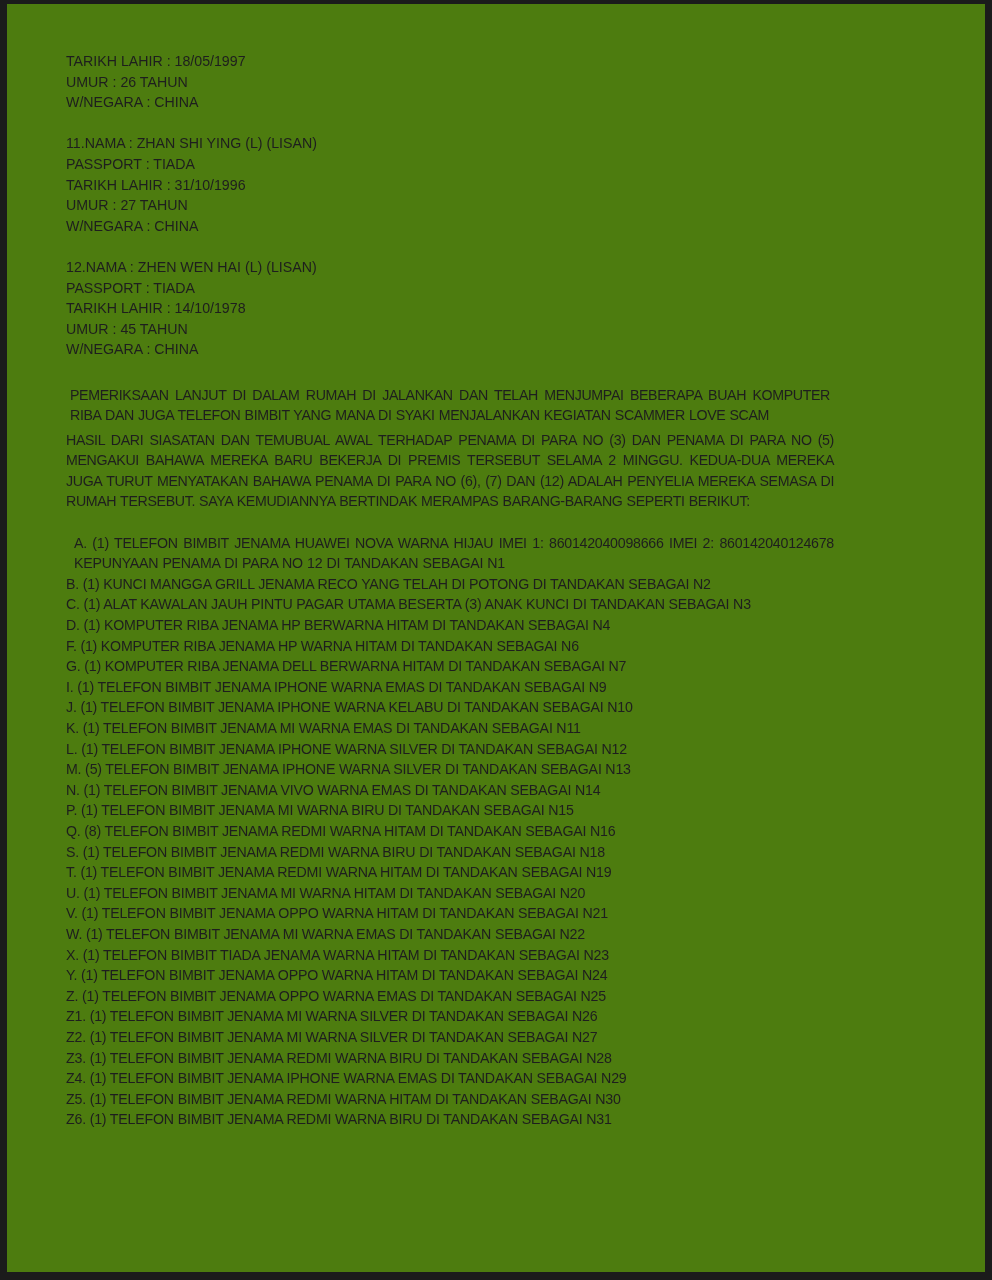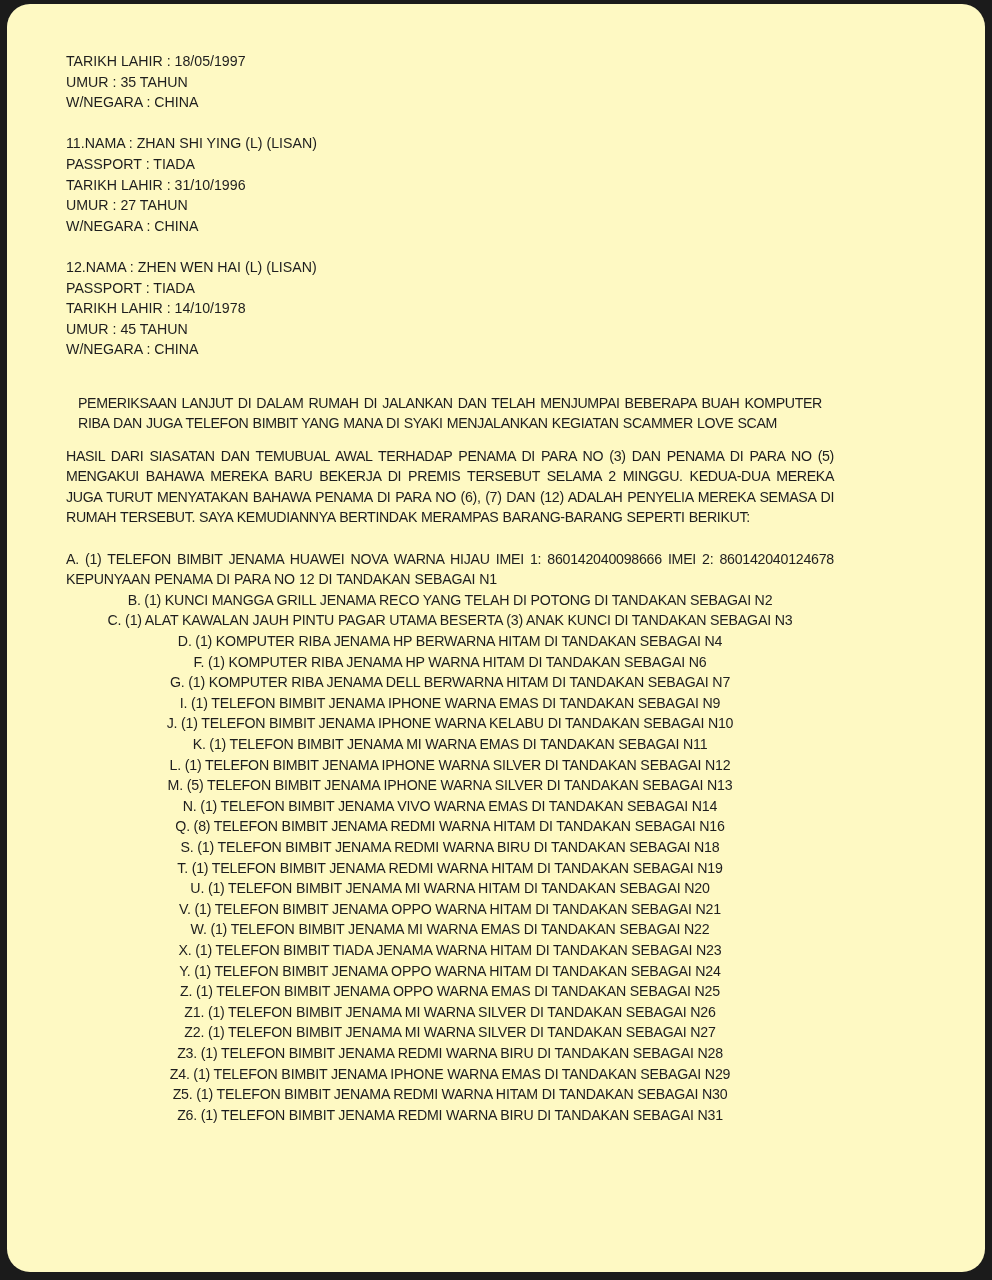--- a/index.html
+++ b/index.html
@@ -6,58 +6,58 @@
   body {
     width: 992px; height: 1280px;
     background: #1b1b1b;
     position: relative;
     overflow: hidden;
   }
   .page {
     position: absolute;
     left: 7px; top: 4px;
     width: 978px; height: 1268px;
-    background: #fef9c3;
-    border-radius: 23px;
+    background: #4d7c0f;
   }
   .content {
     position: absolute;
     left: 59px; top: 47px;
     width: 768px;
     font-family: "Liberation Sans", sans-serif;
     color: #1e1e1e;
     font-size: 14.2px;
     line-height: 20.6px;
   }
   .line { white-space: nowrap; }
   .gap { height: 20.6px; }
   .para {
     text-align: justify;
     font-family: "Liberation Sans", sans-serif;
     font-size: 14.2px;
     line-height: 20.6px;
     letter-spacing: -0.35px;
     word-spacing: 0.5px;
+    margin-left: 8px;
   }
   .para.last-line-left { text-align-last: left; }
-  .item { white-space: nowrap; letter-spacing: -0.2px; text-align: center; }
+  .item { white-space: nowrap; letter-spacing: -0.2px; }
   .item-wrap {
     text-align: justify;
     letter-spacing: -0.25px;
   }
 </style>
 </head>
 <body>
 
 <div class="page">
   <div class="content">
 
     <div>
       <div class="line">TARIKH LAHIR : 18/05/1997</div>
-      <div class="line">UMUR : 35 TAHUN</div>
+      <div class="line">UMUR : 26 TAHUN</div>
       <div class="line">W/NEGARA : CHINA</div>
     </div>
     <div class="gap"></div>
 
     <div>
       <div class="line">11.NAMA : ZHAN SHI YING (L) (LISAN)</div>
       <div class="line">PASSPORT : TIADA</div>
       <div class="line">TARIKH LAHIR : 31/10/1996</div>
       <div class="line">UMUR : 27 TAHUN</div>
       <div class="line">W/NEGARA : CHINA</div>
@@ -66,37 +66,38 @@
 
     <div>
       <div class="line">12.NAMA : ZHEN WEN HAI (L) (LISAN)</div>
       <div class="line">PASSPORT : TIADA</div>
       <div class="line">TARIKH LAHIR : 14/10/1978</div>
       <div class="line">UMUR : 45 TAHUN</div>
       <div class="line">W/NEGARA : CHINA</div>
     </div>
     <div class="gap"></div>
 
-    <p class="para last-line-left" style="margin:12px">PEMERIKSAAN LANJUT DI DALAM RUMAH DI JALANKAN DAN TELAH MENJUMPAI BEBERAPA BUAH KOMPUTER RIBA DAN JUGA TELEFON BIMBIT YANG MANA DI SYAKI MENJALANKAN KEGIATAN SCAMMER LOVE SCAM</p>
+    <p class="para last-line-left" style="margin:4px">PEMERIKSAAN LANJUT DI DALAM RUMAH DI JALANKAN DAN TELAH MENJUMPAI BEBERAPA BUAH KOMPUTER RIBA DAN JUGA TELEFON BIMBIT YANG MANA DI SYAKI MENJALANKAN KEGIATAN SCAMMER LOVE SCAM</p>
     <p class="para last-line-left" style="margin:0">HASIL DARI SIASATAN DAN TEMUBUAL AWAL TERHADAP PENAMA DI PARA NO (3) DAN PENAMA DI PARA NO (5) MENGAKUI BAHAWA MEREKA BARU BEKERJA DI PREMIS TERSEBUT SELAMA 2 MINGGU. KEDUA-DUA MEREKA JUGA TURUT MENYATAKAN BAHAWA PENAMA DI PARA NO (6), (7) DAN (12) ADALAH PENYELIA MEREKA SEMASA DI RUMAH TERSEBUT. SAYA KEMUDIANNYA BERTINDAK MERAMPAS BARANG-BARANG SEPERTI BERIKUT:</p>
     <div class="gap"></div>
 
     <div>
       <div class="item-wrap para last-line-left">A. (1) TELEFON BIMBIT JENAMA HUAWEI NOVA WARNA HIJAU IMEI 1: 860142040098666 IMEI 2: 860142040124678 KEPUNYAAN PENAMA DI PARA NO 12 DI TANDAKAN SEBAGAI N1</div>
       <div class="item">B. (1) KUNCI MANGGA GRILL JENAMA RECO YANG TELAH DI POTONG DI TANDAKAN SEBAGAI N2</div>
       <div class="item">C. (1) ALAT KAWALAN JAUH PINTU PAGAR UTAMA BESERTA (3) ANAK KUNCI DI TANDAKAN SEBAGAI N3</div>
       <div class="item">D. (1) KOMPUTER RIBA JENAMA HP BERWARNA HITAM DI TANDAKAN SEBAGAI N4</div>
       <div class="item">F. (1) KOMPUTER RIBA JENAMA HP WARNA HITAM DI TANDAKAN SEBAGAI N6</div>
       <div class="item">G. (1) KOMPUTER RIBA JENAMA DELL BERWARNA HITAM DI TANDAKAN SEBAGAI N7</div>
       <div class="item">I. (1) TELEFON BIMBIT JENAMA IPHONE WARNA EMAS DI TANDAKAN SEBAGAI N9</div>
       <div class="item">J. (1) TELEFON BIMBIT JENAMA IPHONE WARNA KELABU DI TANDAKAN SEBAGAI N10</div>
       <div class="item">K. (1) TELEFON BIMBIT JENAMA MI WARNA EMAS DI TANDAKAN SEBAGAI N11</div>
       <div class="item">L. (1) TELEFON BIMBIT JENAMA IPHONE WARNA SILVER DI TANDAKAN SEBAGAI N12</div>
       <div class="item">M. (5) TELEFON BIMBIT JENAMA IPHONE WARNA SILVER DI TANDAKAN SEBAGAI N13</div>
       <div class="item">N. (1) TELEFON BIMBIT JENAMA VIVO WARNA EMAS DI TANDAKAN SEBAGAI N14</div>
+      <div class="item">P. (1) TELEFON BIMBIT JENAMA MI WARNA BIRU DI TANDAKAN SEBAGAI N15</div>
       <div class="item">Q. (8) TELEFON BIMBIT JENAMA REDMI WARNA HITAM DI TANDAKAN SEBAGAI N16</div>
       <div class="item">S. (1) TELEFON BIMBIT JENAMA REDMI WARNA BIRU DI TANDAKAN SEBAGAI N18</div>
       <div class="item">T. (1) TELEFON BIMBIT JENAMA REDMI WARNA HITAM DI TANDAKAN SEBAGAI N19</div>
       <div class="item">U. (1) TELEFON BIMBIT JENAMA MI WARNA HITAM DI TANDAKAN SEBAGAI N20</div>
       <div class="item">V. (1) TELEFON BIMBIT JENAMA OPPO WARNA HITAM DI TANDAKAN SEBAGAI N21</div>
       <div class="item">W. (1) TELEFON BIMBIT JENAMA MI WARNA EMAS DI TANDAKAN SEBAGAI N22</div>
       <div class="item">X. (1) TELEFON BIMBIT TIADA JENAMA WARNA HITAM DI TANDAKAN SEBAGAI N23</div>
       <div class="item">Y. (1) TELEFON BIMBIT JENAMA OPPO WARNA HITAM DI TANDAKAN SEBAGAI N24</div>
       <div class="item">Z. (1) TELEFON BIMBIT JENAMA OPPO WARNA EMAS DI TANDAKAN SEBAGAI N25</div>
       <div class="item">Z1. (1) TELEFON BIMBIT JENAMA MI WARNA SILVER DI TANDAKAN SEBAGAI N26</div>

